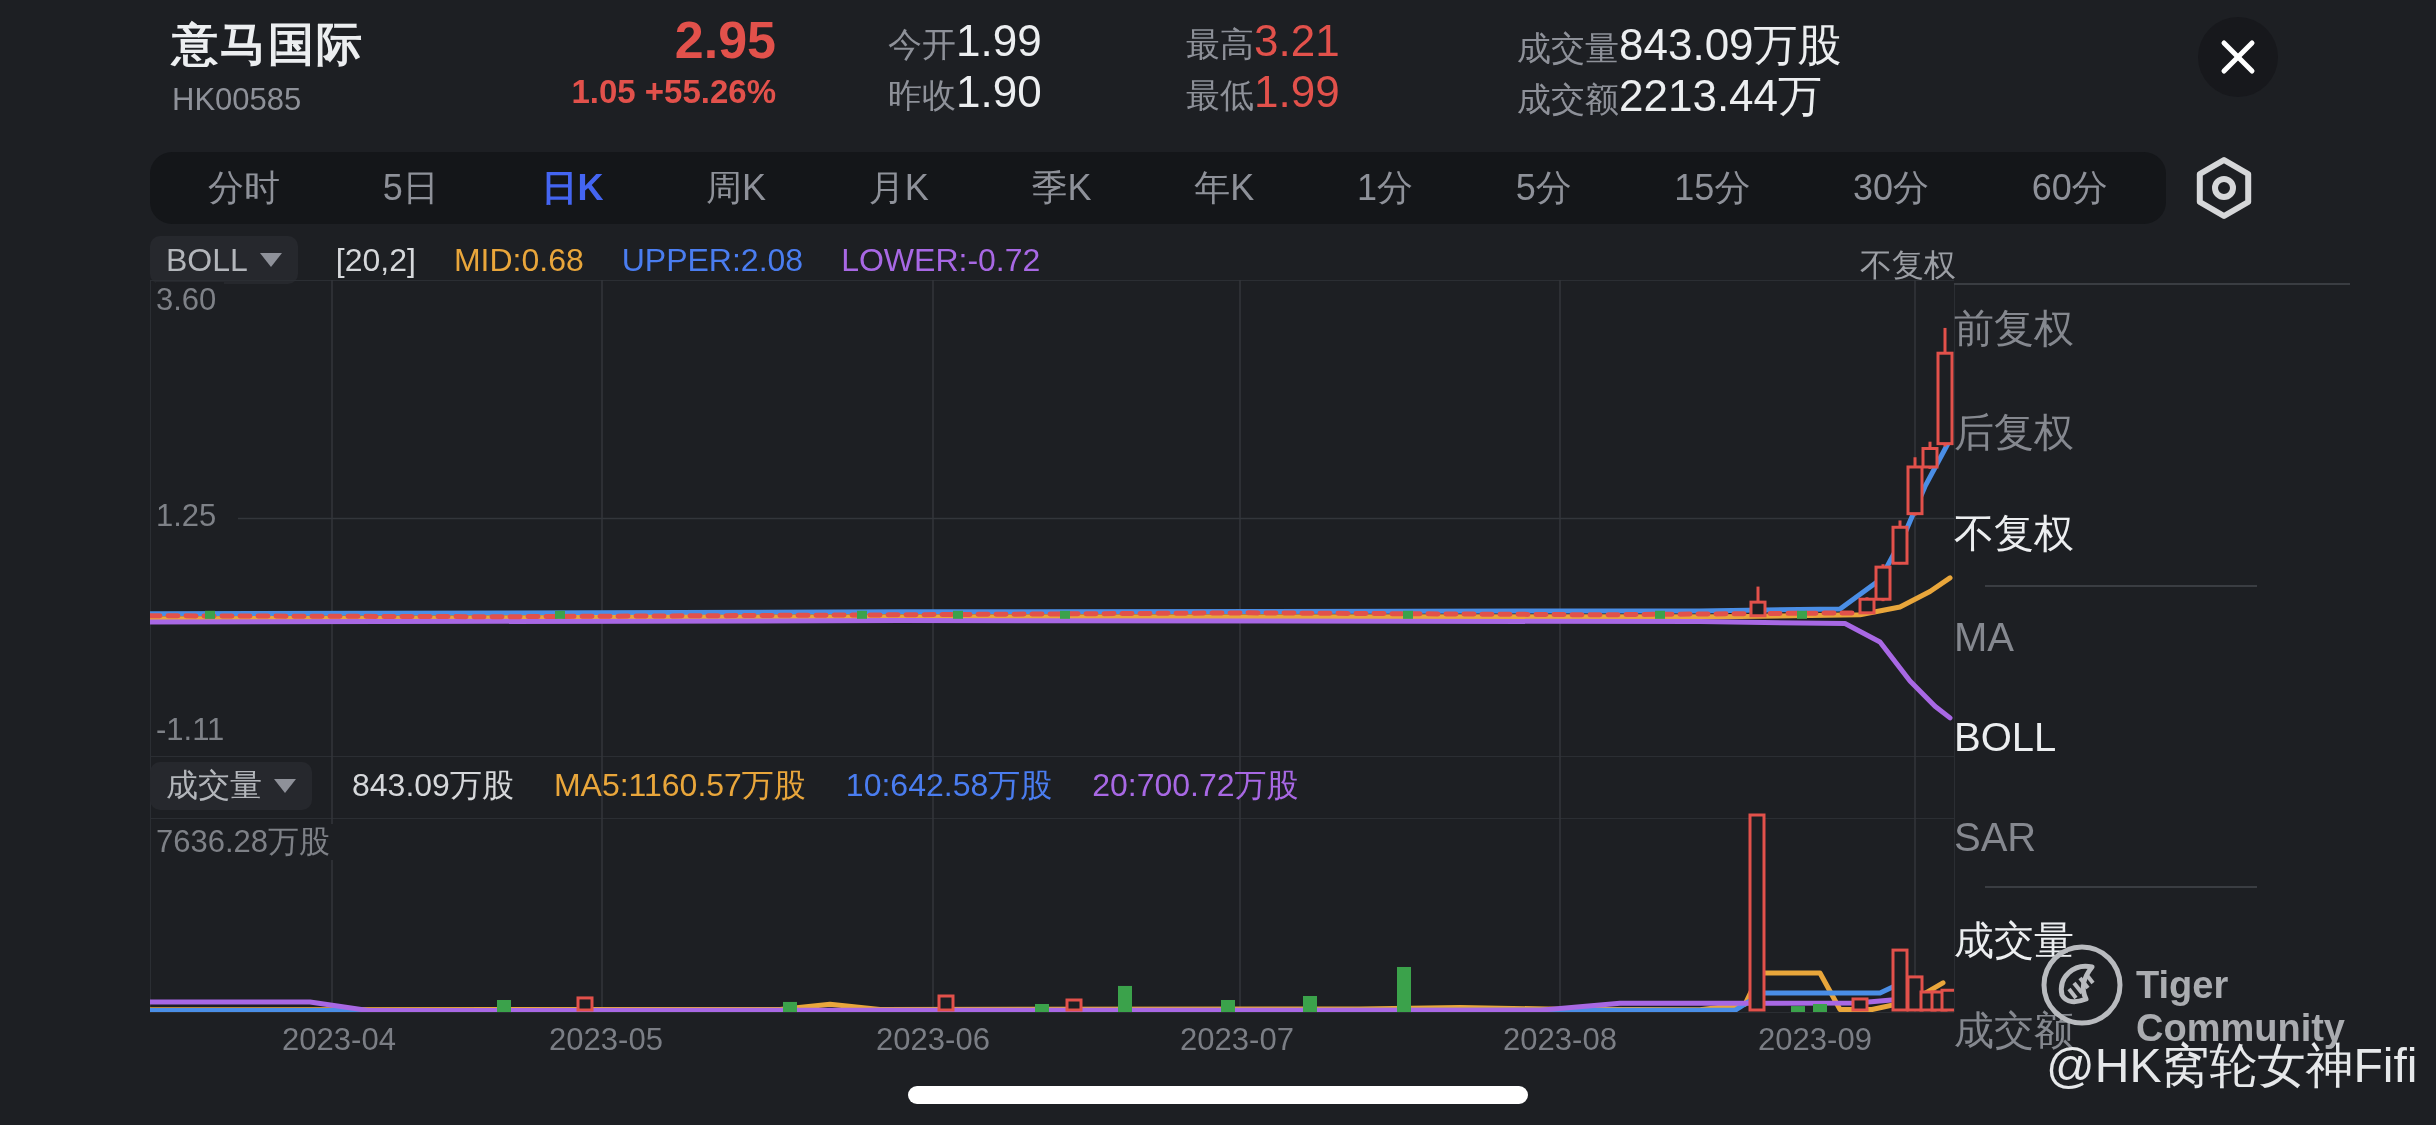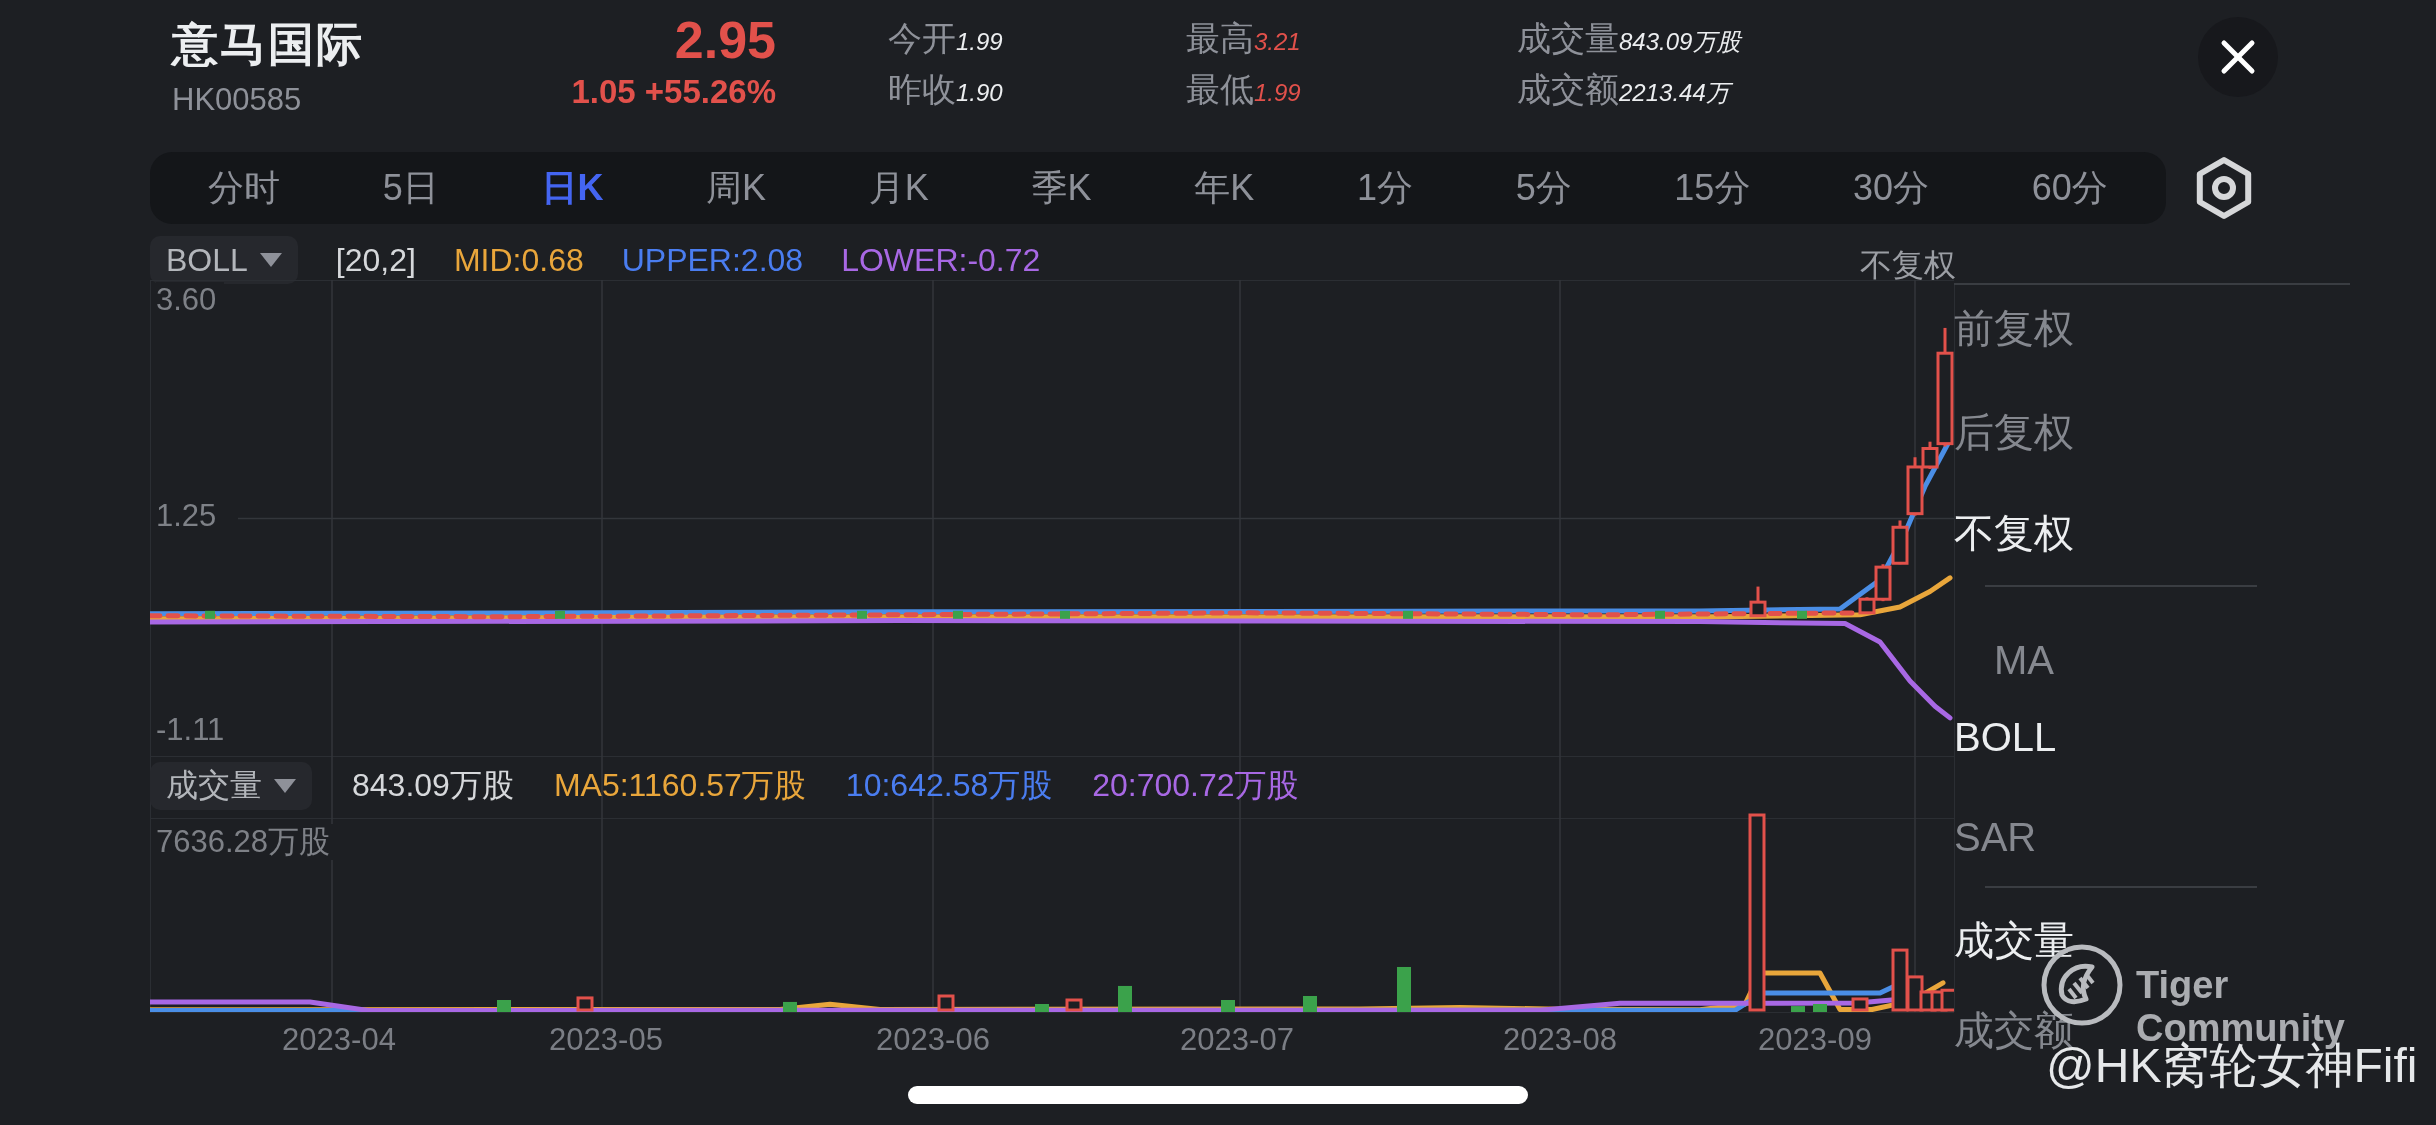--- a/index.html
+++ b/index.html
@@ -8,21 +8,21 @@
   .abs{position:absolute;}
   
   .stock-name{left:172px;top:14px;font-size:46px;font-weight:700;color:var(--white);letter-spacing:2px;}
   .stock-code{left:172px;top:82px;font-size:31px;color:var(--gray);}
   .price-block{left:520px;top:10px;width:256px;text-align:right;}
   .price-main{font-size:52px;font-weight:700;color:var(--red);line-height:60px;}
   .price-change{font-size:33px;font-weight:700;color:var(--red);line-height:44px;}
   .stats-col{display:flex;flex-direction:column;gap:9px;top:16px;}
   .stat{display:flex;gap:0;align-items:baseline;height:42px;}
   .stat-label{font-size:34px;color:var(--gray);}
-  .stat-value{font-size:24px;color:var(--white);font-weight:500;font-style:italic;}
+  .stat-value{font-size:44px;color:var(--white);font-weight:500;}
   .red-value .stat-value{color:var(--red);}
   .close-btn{left:2198px;top:17px;width:80px;height:80px;border-radius:50%;background:#17181c;
     display:flex;align-items:center;justify-content:center;cursor:pointer;}
   
   .tabbar{left:150px;top:152px;width:2016px;height:72px;background:var(--bar_bg);border-radius:22px;
     display:flex;align-items:center;justify-content:space-between;padding:0 58px;box-sizing:border-box;}
   .tab{font-size:36px;color:var(--gray);cursor:pointer;white-space:nowrap;}
   .tab.active{color:var(--tab_active);font-weight:700;}
   .gear{left:2190px;top:154px;width:68px;height:68px;display:flex;align-items:center;justify-content:center;cursor:pointer;}
   
@@ -224,21 +224,21 @@
   <div class="abs x-date" style="left:933px;">2023-06</div>
   <div class="abs x-date" style="left:1237px;">2023-07</div>
   <div class="abs x-date" style="left:1560px;">2023-08</div>
   <div class="abs x-date" style="left:1815px;">2023-09</div>
 
   <div class="abs panel-divider" style="left:1954px;top:283px;width:396px;"></div>
   <div class="abs panel-col panel-item" style="top:300px;">前复权</div>
   <div class="abs panel-col panel-item" style="top:404px;">后复权</div>
   <div class="abs panel-col panel-item active" style="top:505px;">不复权</div>
   <div class="abs panel-divider" style="left:1985px;top:585px;width:272px;"></div>
-  <div class="abs panel-col panel-item" style="top:632px;padding-left:40px;">MA</div>
+  <div class="abs panel-col panel-item" style="top:609px;">MA</div>
   <div class="abs panel-col panel-item active" style="top:709px;">BOLL</div>
   <div class="abs panel-col panel-item" style="top:809px;">SAR</div>
   <div class="abs panel-divider" style="left:1985px;top:886px;width:272px;"></div>
   <div class="abs panel-col panel-item active" style="top:912px;">成交量</div>
   <div class="abs panel-col panel-item" style="top:1002px;">成交额</div>
 
   <svg class="abs" style="left:2040px;top:943px;z-index:6;" width="84" height="84" viewBox="0 0 84 84">
     <circle cx="42" cy="42" r="38" fill="none" stroke="#b9bbbf" stroke-width="5"></circle>
     <path d="M22,52 C18,34 34,20 52,24 C44,34 40,44 46,56 C36,60 26,60 22,52 Z" fill="none" stroke="#b9bbbf" stroke-width="5" stroke-linejoin="round"></path>
     <g stroke="#b9bbbf" stroke-width="4">

